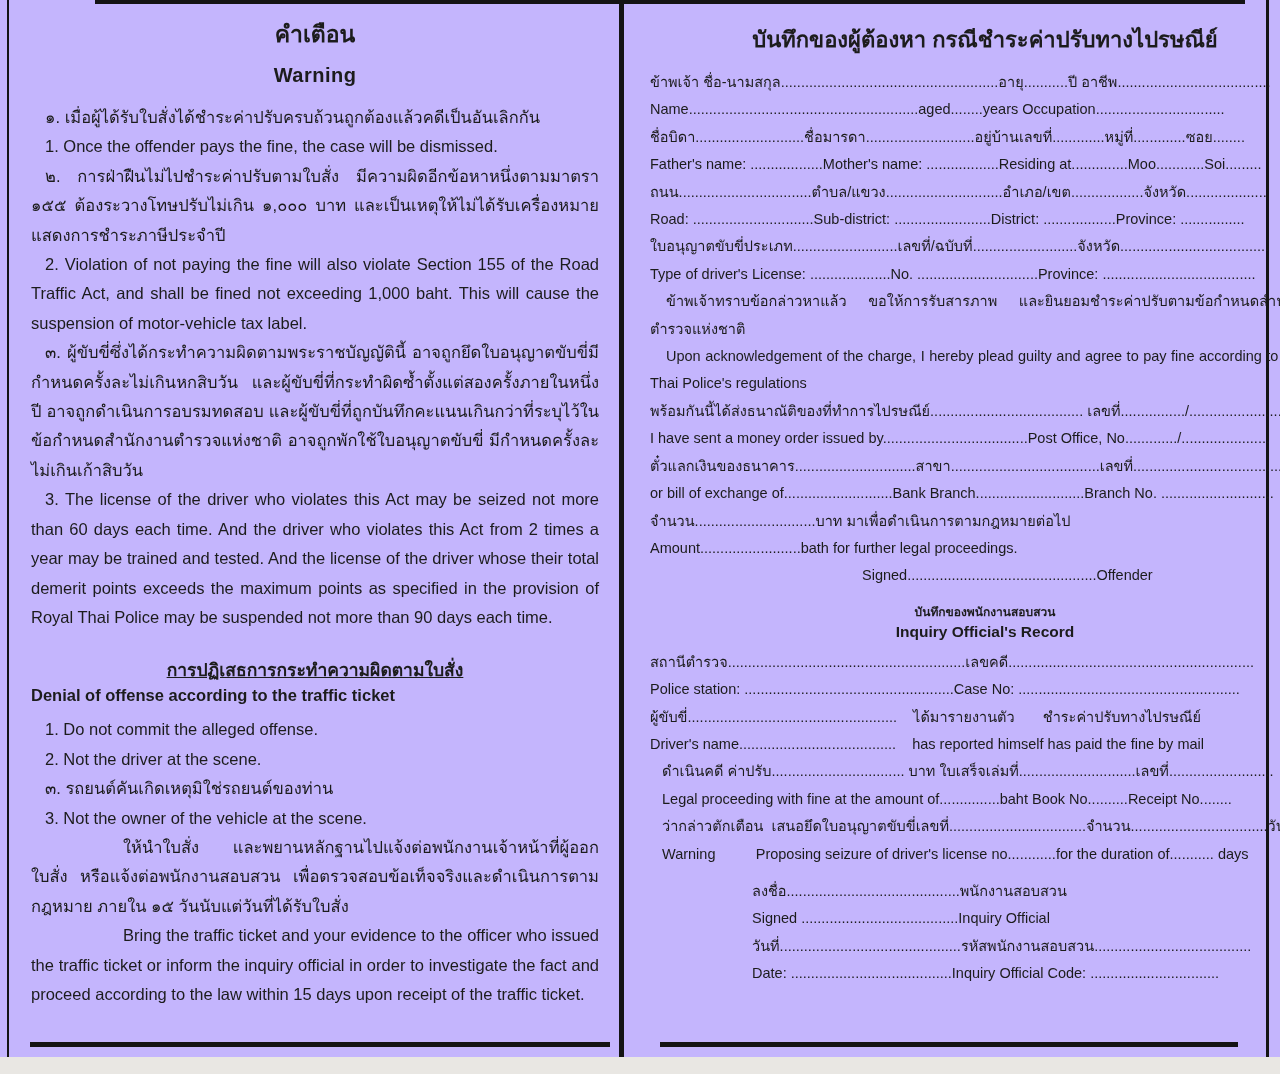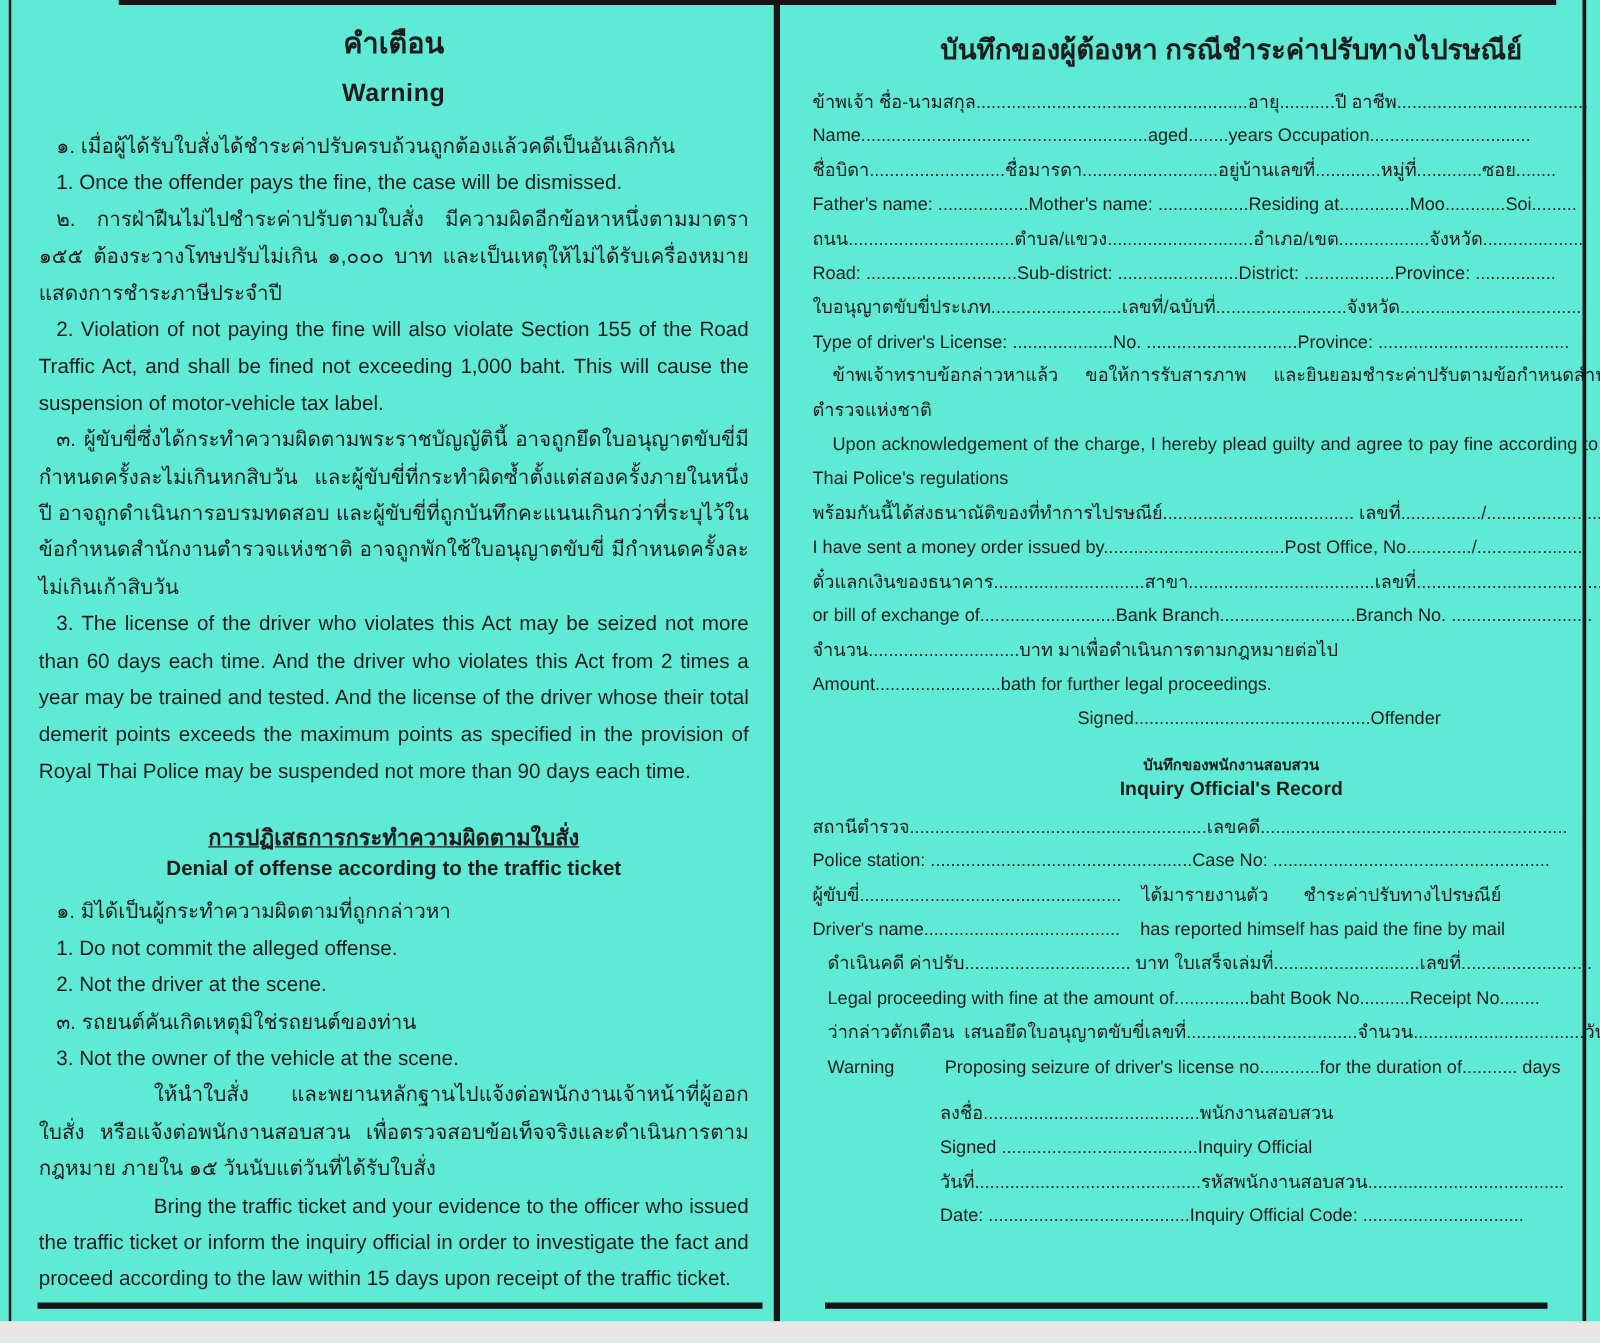--- a/index.html
+++ b/index.html
@@ -1,17 +1,17 @@
 <!DOCTYPE html>
 <html lang="th"><head>
 <meta charset="utf-8">
 <style>
   html,body{margin:0;padding:0;background:#ffffff;}
   .page{
-    position:relative;width:1280px;height:1074px;background:#5eead4;
+    position:relative;width:1280px;height:1074px;background:#c4b5fd;
     font-family:"Liberation Sans","DejaVu Sans",sans-serif;color:#1c1c1c;overflow:hidden;
   }
   
   .rule{position:absolute;background:#141414;}
   .rule-top{top:0;left:95px;width:1150px;height:4px;}
   .rule-left{top:0;left:7px;width:2px;height:1057px;}
   .rule-mid{top:0;left:619px;width:5px;height:1057px;}
   .rule-right{top:0;left:1266px;width:3px;height:1057px;}
   .rule-end-left{top:1042px;left:30px;width:580px;height:5px;}
   .rule-end-right{top:1042px;left:660px;width:578px;height:5px;}
@@ -22,21 +22,21 @@
   .col-right{left:624px;width:718px;height:1056px;padding:12px 22px 0 26px;}
 
   h1,h2,h3,h4,p{margin:0;}
 
   
   .t-th{font-size:23px;font-weight:bold;text-align:center;margin:6px 0 12px;}
   .t-en{font-size:20px;font-weight:bold;text-align:center;margin:0 0 16px;letter-spacing:.5px;}
   .col-left .k-p{font-size:16.5px;line-height:29.4px;text-align:justify;text-indent:14px;}
   .col-left .k-lead{font-size:16.5px;line-height:29.4px;text-align:justify;text-indent:92px;}
   .d-th{font-size:17.5px;font-weight:bold;text-align:center;text-decoration:underline;margin:24px 0 2px;}
-  .d-en{font-size:16.5px;font-weight:bold;text-align:center;margin:0 0 10px;}
+  .d-en{font-size:16.5px;font-weight:bold;margin:0 0 10px;}
 
   
   .r-th{font-size:22px;font-weight:bold;text-align:center;margin:10px 0 12px;}
   .r-en{font-size:21px;font-weight:bold;text-align:center;margin:0 0 16px;letter-spacing:.3px;}
   .col-right .k-line{font-size:14.5px;line-height:27.4px;white-space:nowrap;overflow:hidden;}
   .col-right .k-para{font-size:14.5px;line-height:27.4px;text-align:justify;text-indent:16px;}
   .col-right .k-case{font-size:14.5px;line-height:27.4px;white-space:nowrap;overflow:hidden;text-indent:12px;}
   .col-right .k-sign1{font-size:14.5px;line-height:27.4px;white-space:nowrap;overflow:hidden;padding-left:212px;}
   .col-right .k-sign2{font-size:14.5px;line-height:27.4px;white-space:nowrap;overflow:hidden;padding-left:102px;}
   .iq-th{font-size:12px;font-weight:bold;text-align:center;margin:12px 0 2px;}
@@ -68,21 +68,20 @@
         <p class="line k-p">2. Violation of not paying the fine will also violate Section 155 of the Road Traffic Act, and shall be fined not exceeding 1,000 baht. This will cause the suspension of motor-vehicle tax label.</p>
         <p class="line k-p">๓. ผู้ขับขี่ซึ่งได้กระทำความผิดตามพระราชบัญญัตินี้ อาจถูกยึดใบอนุญาตขับขี่มีกำหนดครั้งละไม่เกินหกสิบวัน และผู้ขับขี่ที่กระทำผิดซ้ำตั้งแต่สองครั้งภายในหนึ่งปี อาจถูกดำเนินการอบรมทดสอบ และผู้ขับขี่ที่ถูกบันทึกคะแนนเกินกว่าที่ระบุไว้ในข้อกำหนดสำนักงานตำรวจแห่งชาติ อาจถูกพักใช้ใบอนุญาตขับขี่ มีกำหนดครั้งละไม่เกินเก้าสิบวัน</p>
         <p class="line k-p">3. The license of the driver who violates this Act may be seized not more than 60 days each time. And the driver who violates this Act from 2 times a year may be trained and tested.  And the license of the driver whose their total demerit points exceeds the maximum points as specified in the provision of Royal Thai Police may be suspended not more than 90 days each time.</p>
       </div>
 
     <h3 class="d-th">การปฏิเสธการกระทำความผิดตามใบสั่ง</h3>
     <h4 class="d-en">Denial of offense according to the traffic ticket</h4>
 
     <div>
 
-    <p class="line k-p">๑. มิได้เป็นผู้กระทำความผิดตามที่ถูกกล่าวหา</p>
         <p class="line k-p">1. Do not commit the alleged offense.</p>
         <p class="line k-p">2. Not the driver at the scene.</p>
         <p class="line k-p">๓. รถยนต์คันเกิดเหตุมิใช่รถยนต์ของท่าน</p>
         <p class="line k-p">3. Not the owner of the vehicle at the scene.</p>
         <p class="line k-lead">ให้นำใบสั่ง และพยานหลักฐานไปแจ้งต่อพนักงานเจ้าหน้าที่ผู้ออกใบสั่ง หรือแจ้งต่อพนักงานสอบสวน เพื่อตรวจสอบข้อเท็จจริงและดำเนินการตามกฎหมาย ภายใน ๑๕ วันนับแต่วันที่ได้รับใบสั่ง</p>
         <p class="line k-lead">Bring the traffic ticket and your evidence to the officer who issued the traffic ticket or inform the inquiry official in order to investigate the fact and proceed according to the law within 15 days upon receipt of the traffic ticket.</p>
       </div>
   </section>
 
   <section class="col col-right">

